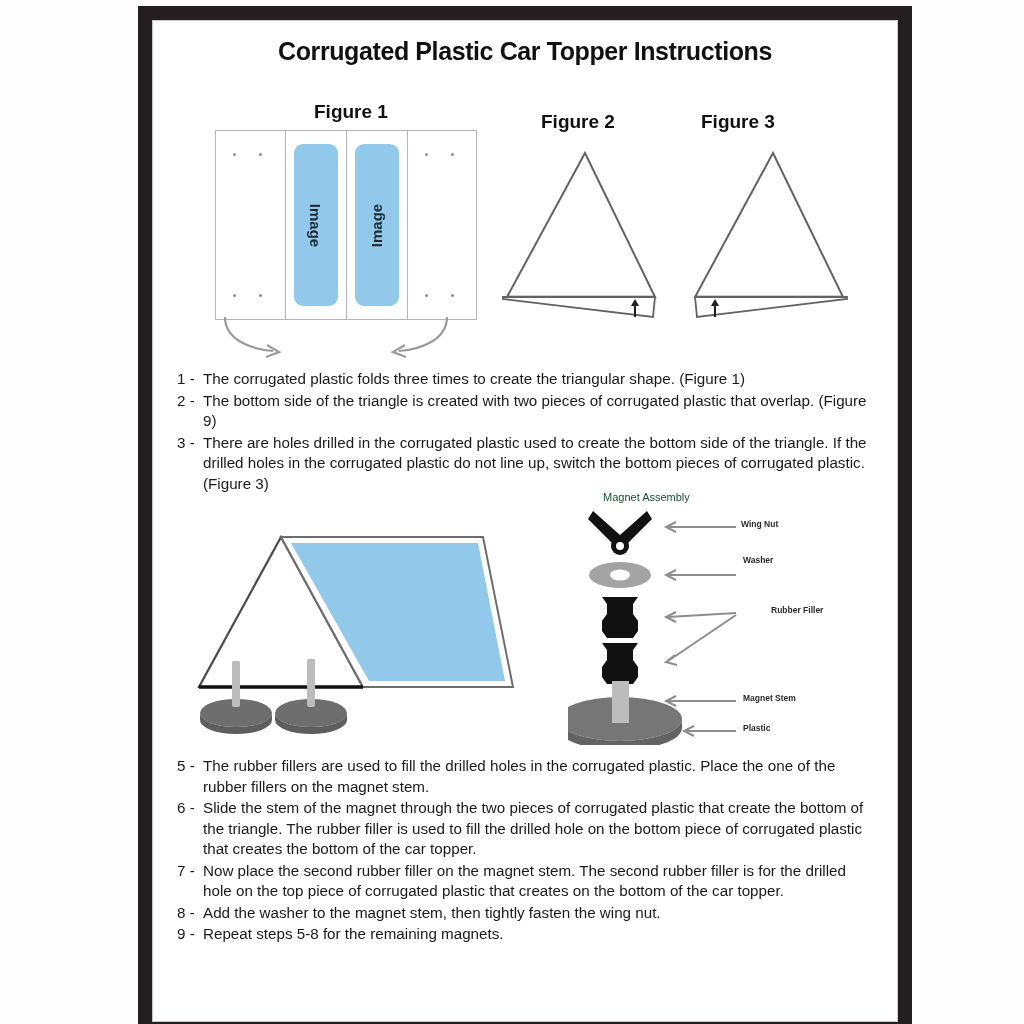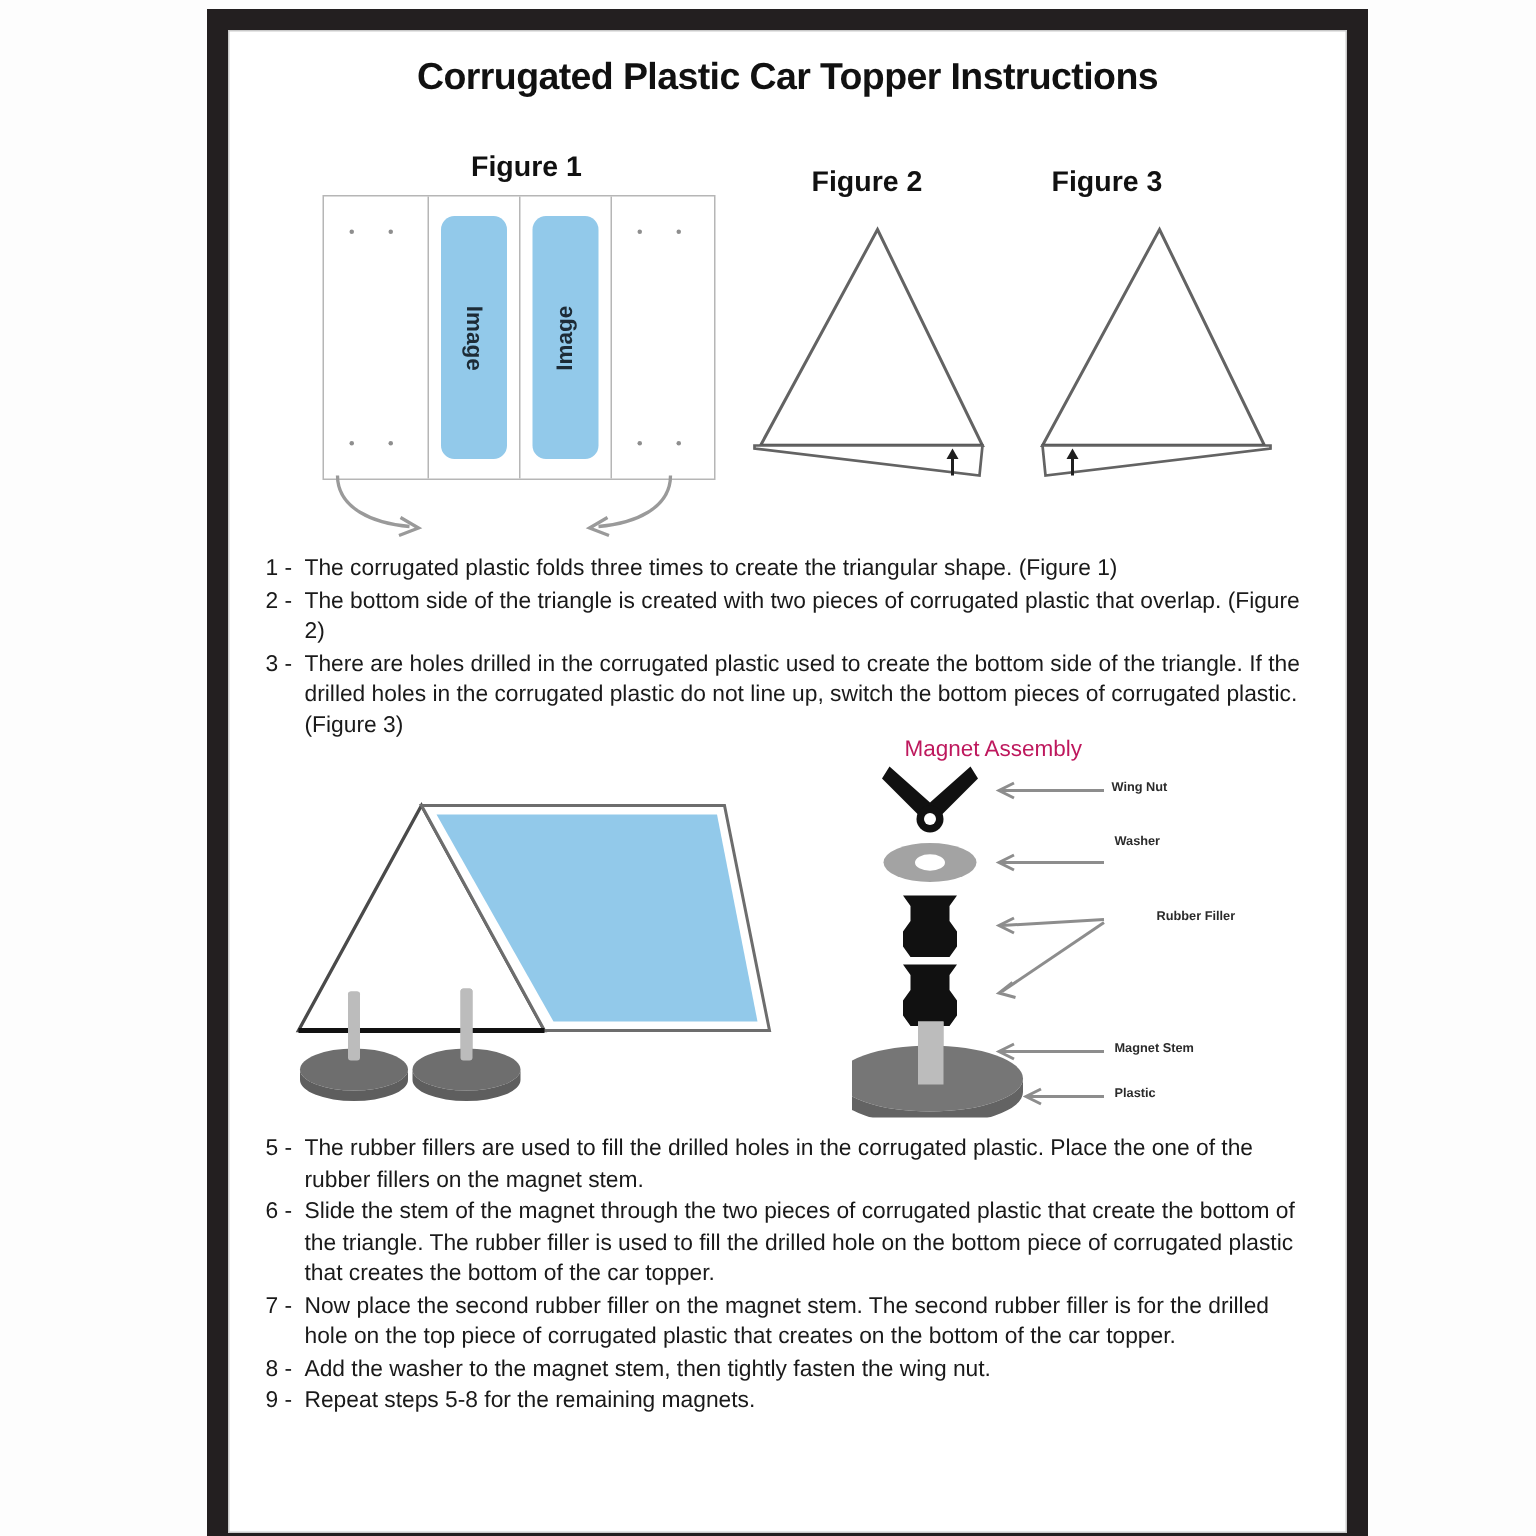--- a/index.html
+++ b/index.html
@@ -120,22 +120,22 @@
 
   
   .mid-band{
     position:absolute;
     left:20px;top:470px;
     width:715px;height:255px;
   }
   .mag-title{
     position:absolute;
     left:430px;top:0px;
-    font-size:15px;
-    color:#be185d;
+    font-size:11px;
+    color:#14532d;
     font-weight:400;
   }
   .mag-label{
     position:absolute;
     font-size:8.5px;
     color:#2b2b2b;
     font-weight:700;
     white-space:nowrap;
   }
 </style>
@@ -205,21 +205,21 @@
         </svg>
       </div>
 
       <div class="steps top">
         <div class="step">
           <div class="step-num">1 -</div>
           <div class="step-txt">The corrugated plastic folds three times to create the triangular shape. (Figure 1)</div>
         </div>
         <div class="step">
           <div class="step-num">2 -</div>
-          <div class="step-txt">The bottom side of the triangle is created with two pieces of corrugated plastic that overlap. (Figure 2)</div>
+          <div class="step-txt">The bottom side of the triangle is created with two pieces of corrugated plastic that overlap. (Figure 9)</div>
         </div>
         <div class="step">
           <div class="step-num">3 -</div>
           <div class="step-txt">There are holes drilled in the corrugated plastic used to create the bottom side of the triangle. If the drilled holes in the corrugated plastic do not line up, switch the bottom pieces of corrugated plastic. (Figure 3)</div>
         </div>
       </div>
 
       <div class="mid-band">
 
         <div class="mag-title">Magnet Assembly</div>

